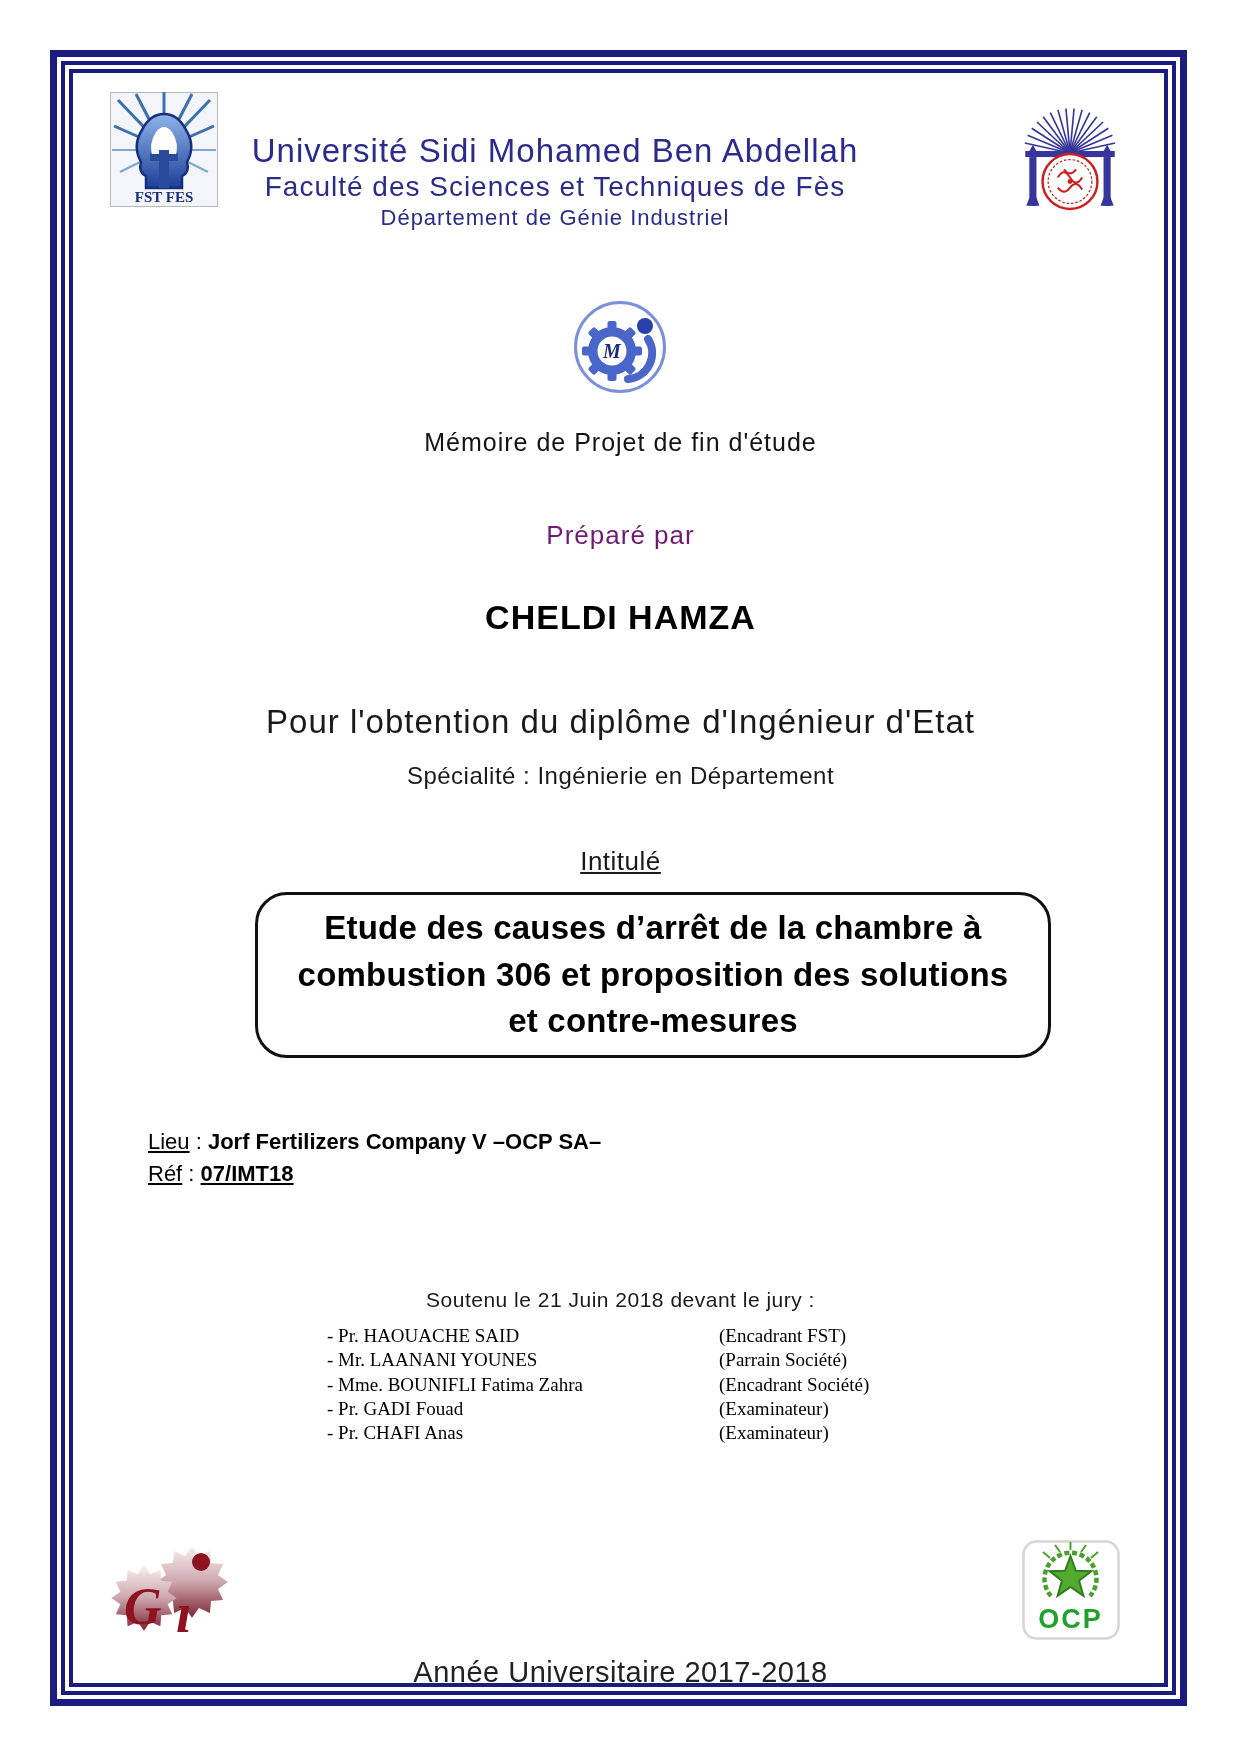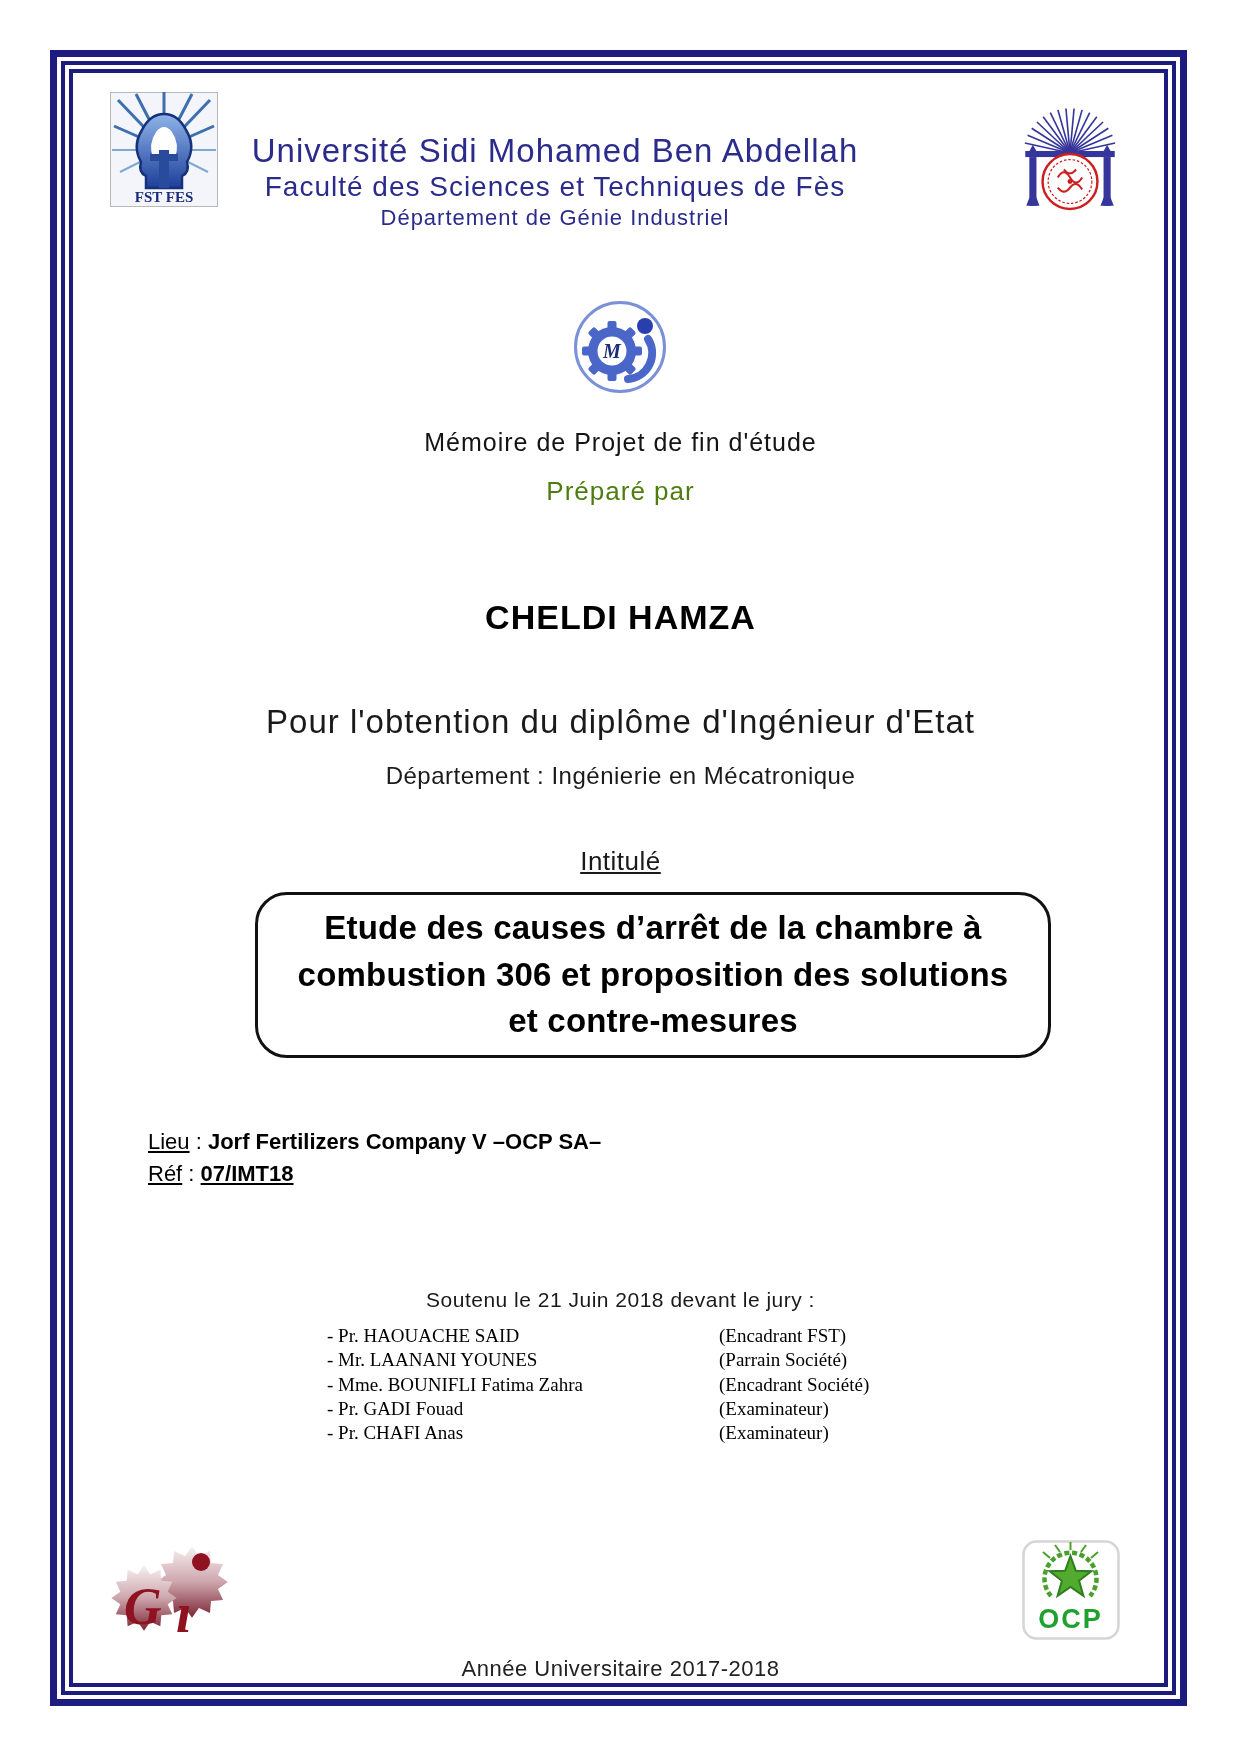--- a/index.html
+++ b/index.html
@@ -13,21 +13,21 @@
 
   .abs{position:absolute;}
   .center{left:76px;right:76px;text-align:center;}
 
   .hdr-text{top:133px;left:150px;width:810px;text-align:center;color:#2b2b8c;letter-spacing:1px;}
   .hdr-l1{font-size:33px;line-height:1.1;}
   .hdr-l2{font-size:28px;line-height:1.25;}
   .hdr-l3{font-size:22px;line-height:1.3;}
 
   .doc-type{top:428px;font-size:25px;letter-spacing:1px;color:#141414;}
-  .prepared{top:476px;font-size:26px;letter-spacing:1px;color:#4d7c0f;}
+  .prepared{top:520px;font-size:26px;letter-spacing:1px;color:#701a75;}
   .author{top:598px;font-size:34px;font-weight:700;letter-spacing:1px;color:#000;}
   .degree{top:703px;font-size:33px;letter-spacing:1px;}
   .specialty{top:762px;font-size:24px;letter-spacing:0.5px;}
   .intitule{top:846px;font-size:26px;letter-spacing:0.5px;}
   .intitule span{text-decoration:underline;}
 
   .title-box{left:255px;top:892px;width:790px;height:160px;border:3px solid #111;
              border-radius:32px;display:flex;align-items:center;justify-content:center;}
   .title-box .ttl{font-size:33px;font-weight:700;text-align:center;line-height:1.42;
                   padding:0 28px;letter-spacing:0.2px;color:#000;}
@@ -37,21 +37,21 @@
   .meta .val{font-weight:700;margin-top:9px;}
   .meta .val.und{text-decoration:underline;}
 
   .defense{top:1288px;font-size:21px;letter-spacing:0.5px;}
 
   .jury{left:327px;top:1288px;font-family:"Liberation Serif",serif;font-size:19px;color:#000;margin-top:36px;}
   .jury-row{display:flex;line-height:1.28;}
   .jury-name{min-width:392px;white-space:nowrap;}
   .jury-role{white-space:nowrap;}
 
-  .footer{top:1656px;font-size:22px;letter-spacing:0.5px;color:#222;}
+  .footer{top:1656px;font-size:29px;letter-spacing:0.5px;color:#222;}
 
   .fst-logo{left:110px;top:92px;}
   .seal{left:1018px;top:92px;}
   .gear{left:572px;top:299px;}
   .gi{left:104px;top:1540px;}
   .ocp{left:1022px;top:1540px;}
 </style>
 </head>
 <body>
 
@@ -159,21 +159,21 @@
       <text x="40" y="59" text-anchor="middle" font-family="Liberation Serif, serif" font-style="italic" font-weight="bold" font-size="20" fill="#1c2c78">M</text>
       <circle cx="73" cy="27" r="8" fill="#2a3fae"></circle>
       <path d="M76,40 A26,26 0 0 1 56,80" stroke="#4a66c8" stroke-width="8" fill="none" stroke-linecap="round"></path>
     </svg>
   </div>
 
   <div class="abs center doc-type">Mémoire de Projet de fin d'étude</div>
   <div class="abs center prepared">Préparé par</div>
   <div class="abs center author">CHELDI HAMZA</div>
   <div class="abs center degree">Pour l'obtention du diplôme d'Ingénieur d'Etat</div>
-  <div class="abs center specialty">Département : Ingénierie en Mécatronique</div>
+  <div class="abs center specialty">Spécialité : Ingénierie en Département</div>
   <div class="abs center intitule">
     <span>Intitulé</span>
   </div>
 
   <div class="abs title-box">
     <div class="ttl">Etude des causes d’arrêt de la chambre à combustion 306 et proposition des solutions et contre-mesures</div>
   </div>
 
   <div class="abs meta">
     <div>

